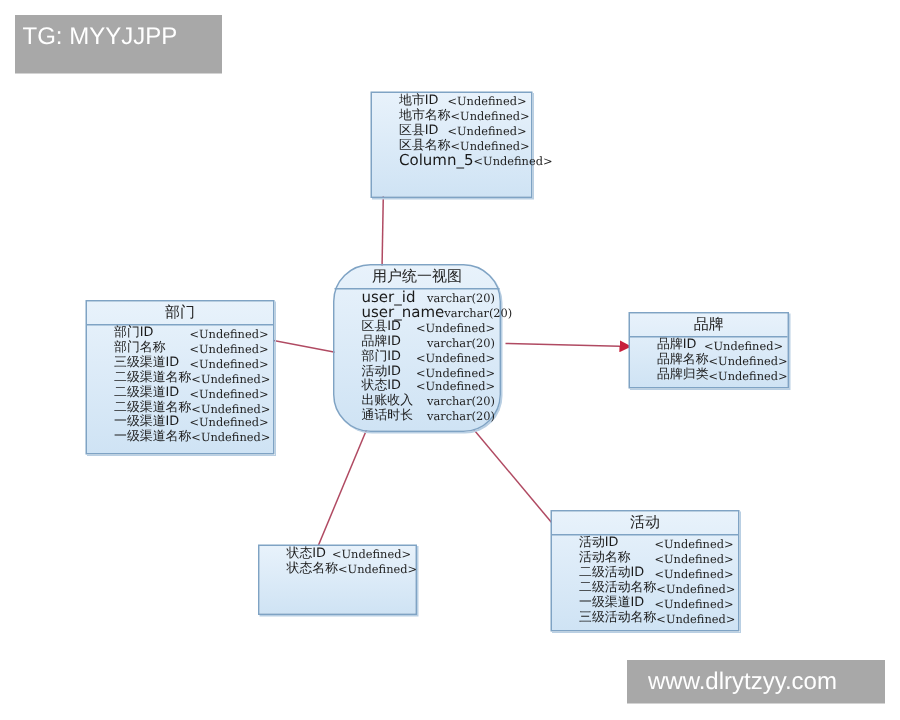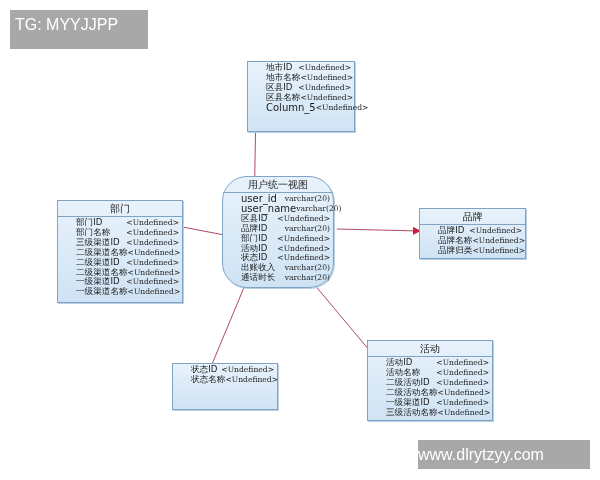--- a/index.html
+++ b/index.html
@@ -10,21 +10,21 @@
   .entity .title { text-align: center; font-size: 10px; color: #222; height: 15px; line-height: 15px;
                    border-bottom: 1px solid #7fa3c4; }
   .entity .rows { padding: 1px 3px 2px 18px; }
   .entity .row { display: flex; justify-content: space-between; font-size: 8.6px; line-height: 9.9px; color: #1a1a1a; white-space: nowrap; }
   .entity .row .fname { font-family: "DejaVu Sans", sans-serif; }
   .entity .row .ftype { font-family: "DejaVu Serif", serif; font-size: 7.6px; color: #222; }
   .mono { font-family: "DejaVu Sans Mono", monospace; font-size: 10px; text-align: right; }
   svg.links { position: absolute; left: 0; top: 0; width: 600px; height: 480px; pointer-events: none; }
   .wm { position: absolute; background: #a8a8a8; color: #ffffff; font-family: "Liberation Sans", sans-serif; }
   .wm1 { left: 10px; top: 10px; width: 138px; height: 39px; line-height: 29px; font-size: 16px; padding-left: 5px; box-sizing: border-box; }
-  .wm2 { left: 418px; top: 440px; width: 172px; height: 29px; line-height: 29px; font-size: 16px; padding-left: 0; box-sizing: border-box; }
+  .wm2 { left: 418px; top: 440px; width: 172px; height: 29px; line-height: 29px; font-size: 16px; padding-left: 14px; box-sizing: border-box; }
 </style>
 </head>
 <body>
 
 <svg class="links" viewBox="0 0 600 480">
   <defs>
     <marker id="arrow" markerWidth="8" markerHeight="8" refX="7" refY="4" orient="auto" markerUnits="userSpaceOnUse">
       <path d="M0,0 L8,4 L0,8 z" fill="#c8203c"></path>
     </marker>
   </defs>

